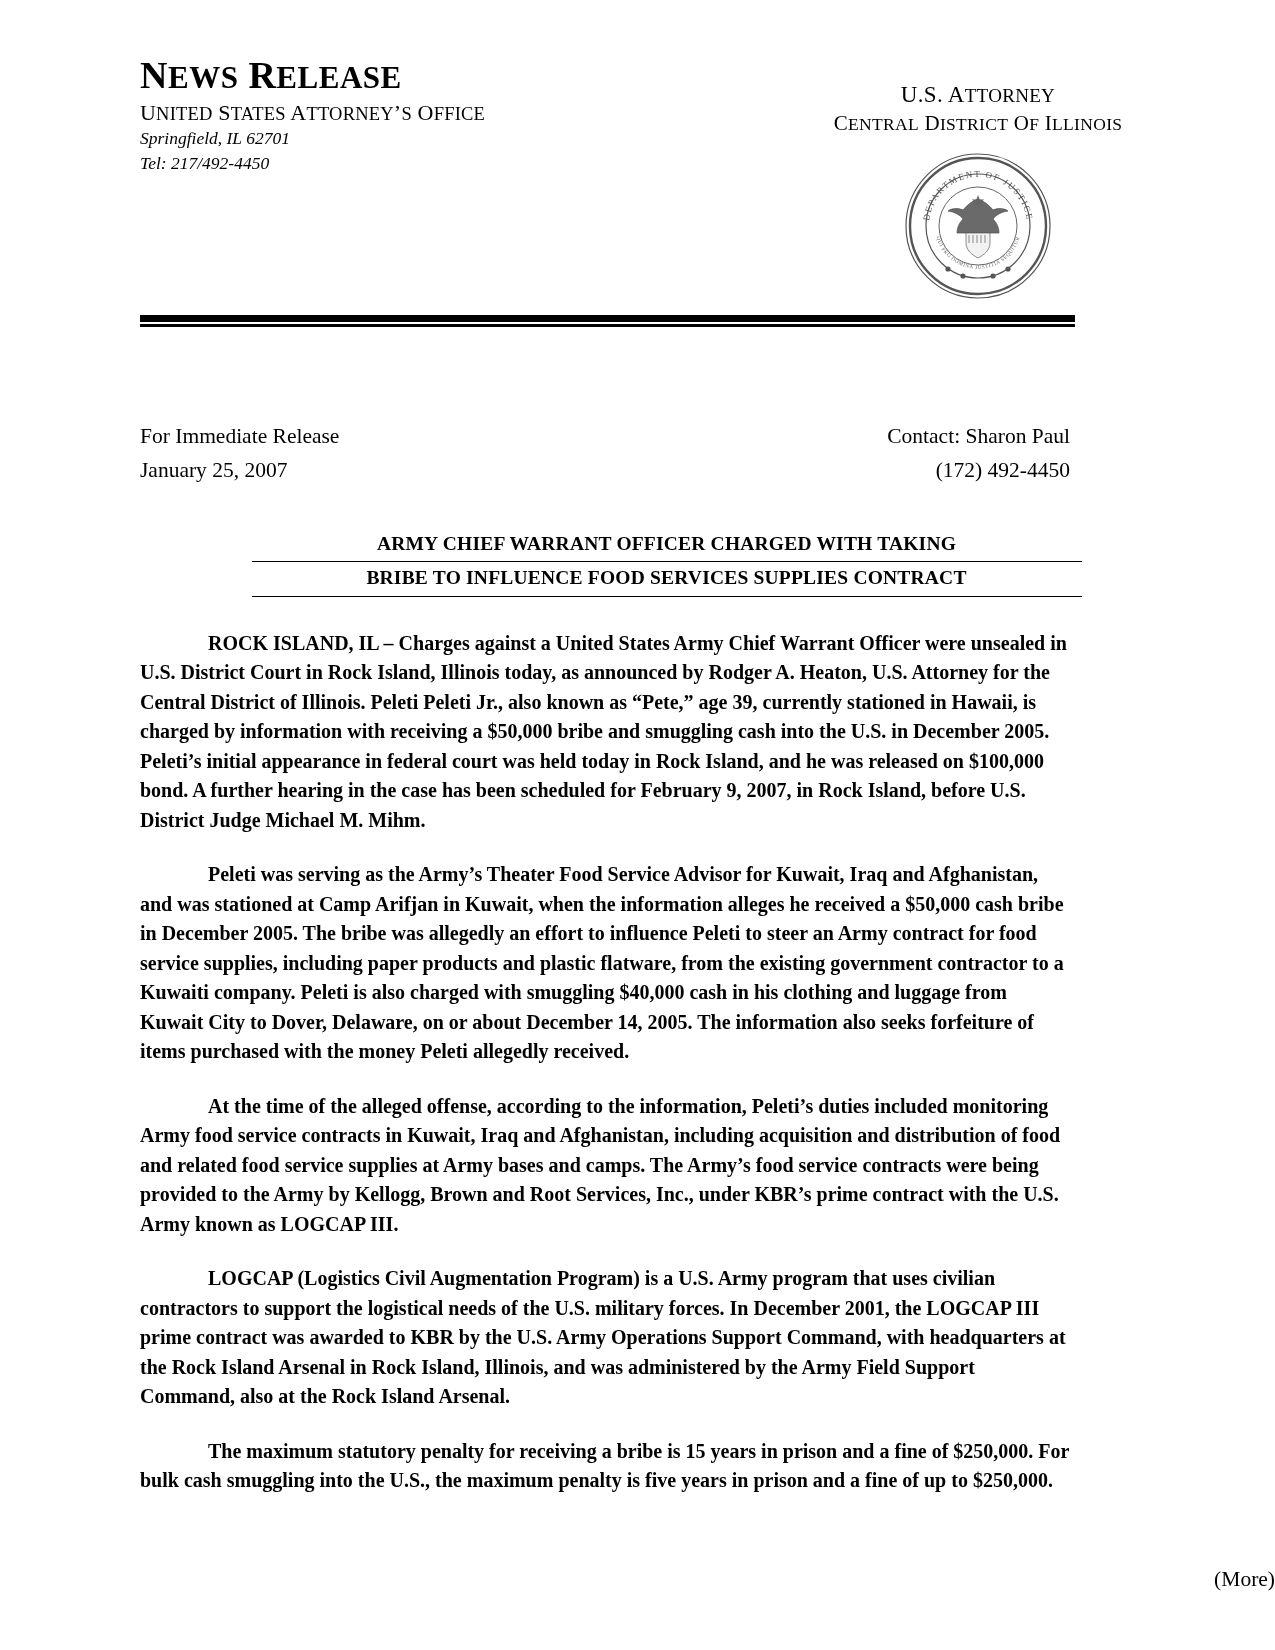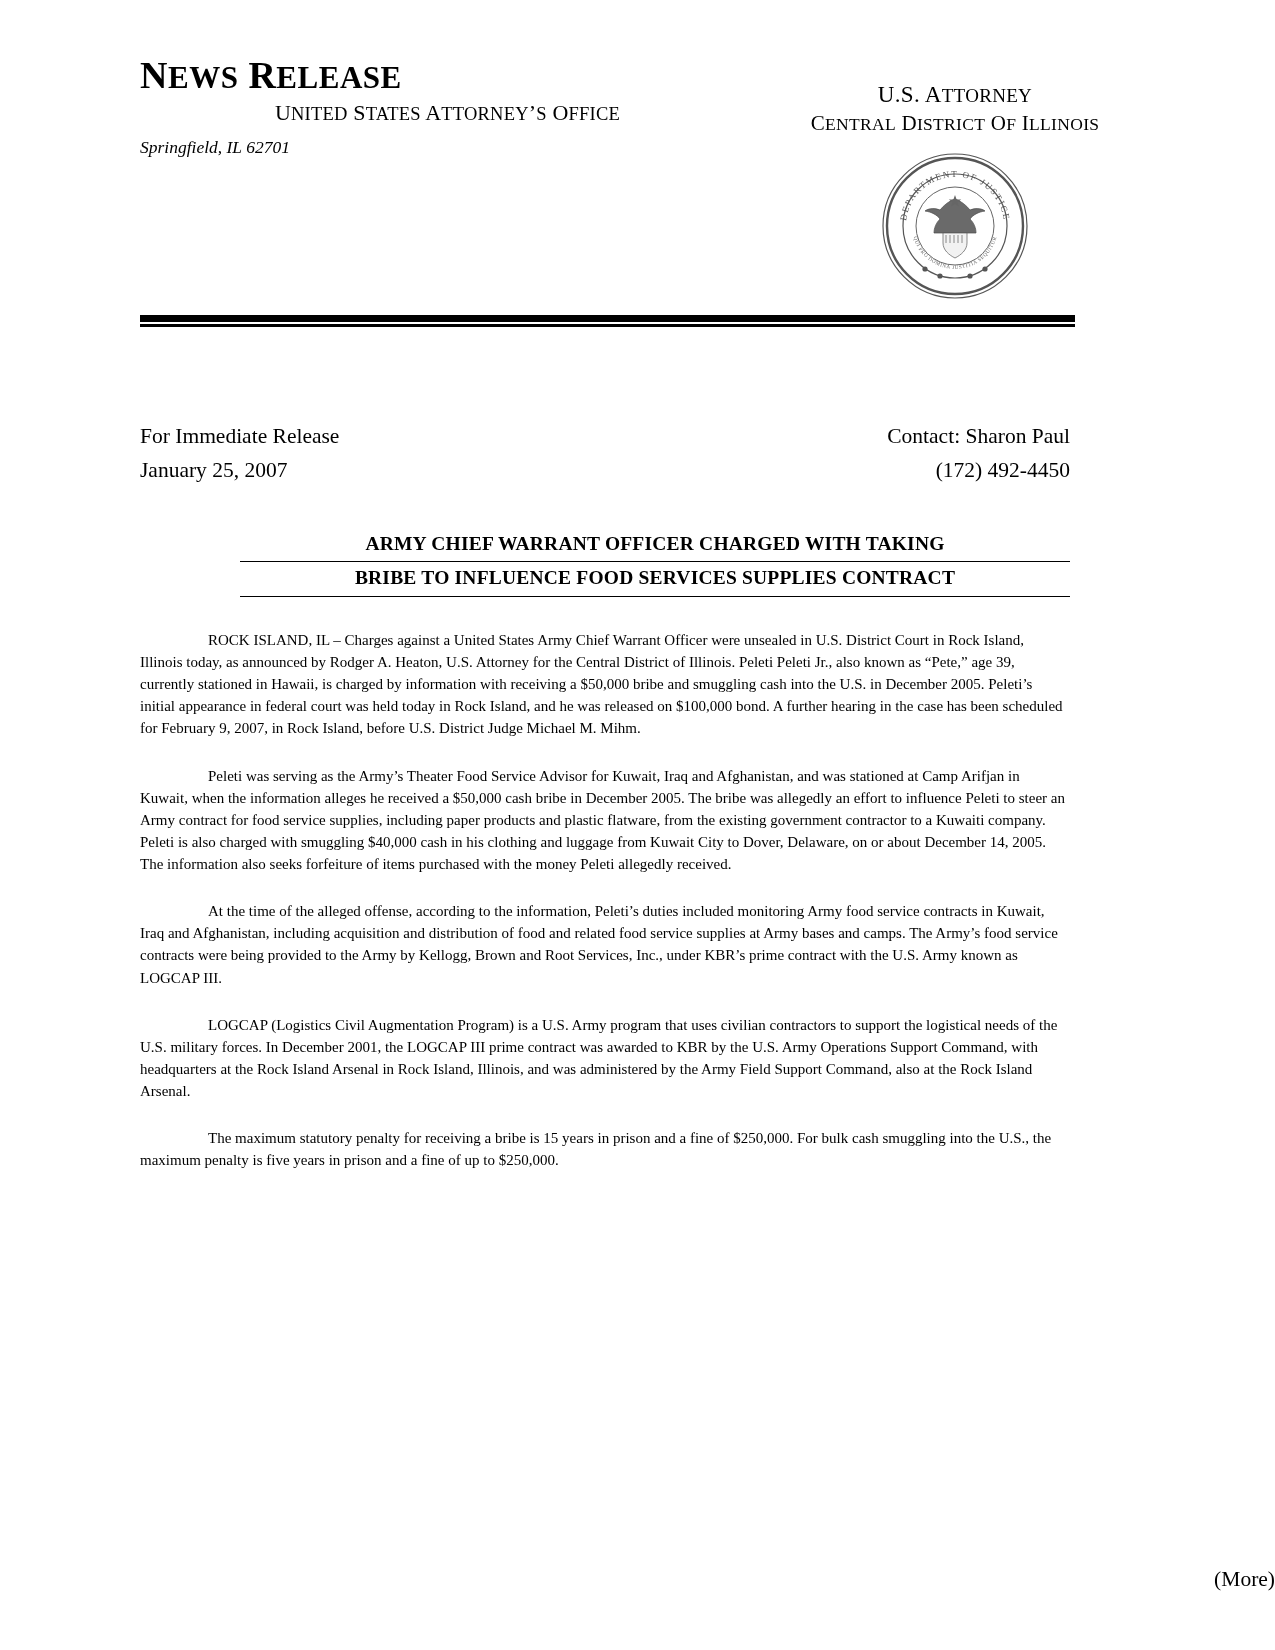--- a/index.html
+++ b/index.html
@@ -9,21 +9,21 @@
   }
   body {
     font-family: "Liberation Serif", serif;
     color: #000000;
   }
   .page {
     position: relative;
     width: 1275px;
     height: 1650px;
     box-sizing: border-box;
-    padding: 50px 105px 40px 140px;
+    padding: 50px 82px 40px 140px;
     background: #ffffff;
     overflow: hidden;
   }
 
   
   .letterhead {
     display: flex;
     justify-content: space-between;
     align-items: flex-start;
   }
@@ -34,23 +34,21 @@
     font-size: 38px;
     font-weight: bold;
     letter-spacing: 0.5px;
     line-height: 1.05;
     margin: 6px 0 4px 0;
   }
   .news-release .sc-small { font-size: 31px; }
   .usao {
     font-size: 22px;
     line-height: 1.2;
-    margin-bottom: 9px;
     letter-spacing: 0.2px;
-    text-align: right;
   }
   .usao .sc-small { font-size: 18.5px; }
   .addr-line {
     font-style: italic;
     font-size: 17.5px;
     line-height: 1.42;
   }
 
   .lh-right {
     width: 430px;
@@ -123,23 +121,24 @@
   .headline .hl {
     display: block;
     border-bottom: 1.6px solid #000;
     padding-bottom: 2px;
   }
 
   
   .body-copy {
     margin-top: 32px;
     width: 930px;
-    font-size: 15px;
+    font-size: 20px;
     line-height: 1.475;
     text-align: left;
+    font-weight: bold;
   }
   .body-copy p {
     margin: 0 0 25px 0;
     text-indent: 68px;
   }
 
   
   .more {
     position: absolute;
     left: 0;
@@ -157,20 +156,21 @@
   <div class="letterhead">
 
     <div class="lh-left">
       <div class="news-release">
         <span>N<span class="sc-small">E</span><span class="sc-small">W</span><span class="sc-small">S</span> R<span class="sc-small">E</span><span class="sc-small">L</span><span class="sc-small">E</span><span class="sc-small">A</span><span class="sc-small">S</span><span class="sc-small">E</span></span>
       </div>
       <div class="usao">
         <span>U<span class="sc-small">N</span><span class="sc-small">I</span><span class="sc-small">T</span><span class="sc-small">E</span><span class="sc-small">D</span> S<span class="sc-small">T</span><span class="sc-small">A</span><span class="sc-small">T</span><span class="sc-small">E</span><span class="sc-small">S</span> A<span class="sc-small">T</span><span class="sc-small">T</span><span class="sc-small">O</span><span class="sc-small">R</span><span class="sc-small">N</span><span class="sc-small">E</span><span class="sc-small">Y</span>’<span class="sc-small">S</span> O<span class="sc-small">F</span><span class="sc-small">F</span><span class="sc-small">I</span><span class="sc-small">C</span><span class="sc-small">E</span></span>
       </div>
       <div class="addr-line">Springfield, IL 62701</div>
+      <div class="addr-line">Tel: 217/492-4450</div>
     </div>
 
     <div class="lh-right">
       <div class="atty-title">U.S. A<span class="sc-small">T</span><span class="sc-small">T</span><span class="sc-small">O</span><span class="sc-small">R</span><span class="sc-small">N</span><span class="sc-small">E</span><span class="sc-small">Y</span></div>
       <div class="atty-district">C<span class="sc-small">E</span><span class="sc-small">N</span><span class="sc-small">T</span><span class="sc-small">R</span><span class="sc-small">A</span><span class="sc-small">L</span> D<span class="sc-small">I</span><span class="sc-small">S</span><span class="sc-small">T</span><span class="sc-small">R</span><span class="sc-small">I</span><span class="sc-small">C</span><span class="sc-small">T</span> O<span class="sc-small">F</span> I<span class="sc-small">L</span><span class="sc-small">L</span><span class="sc-small">I</span><span class="sc-small">N</span><span class="sc-small">O</span><span class="sc-small">I</span><span class="sc-small">S</span></div>
 
       <div class="seal-wrap">
         <svg width="150" height="150" viewBox="0 0 150 150">
           <defs>
             <path id="arcTop" d="M 26,75 A 49,49 0 0 1 124,75"></path>

